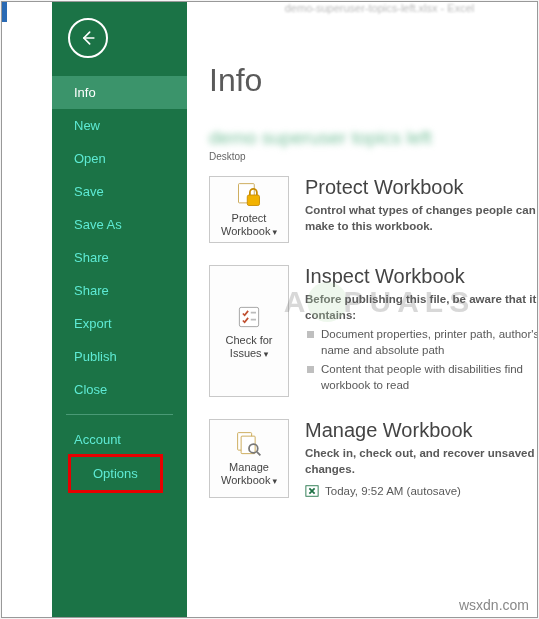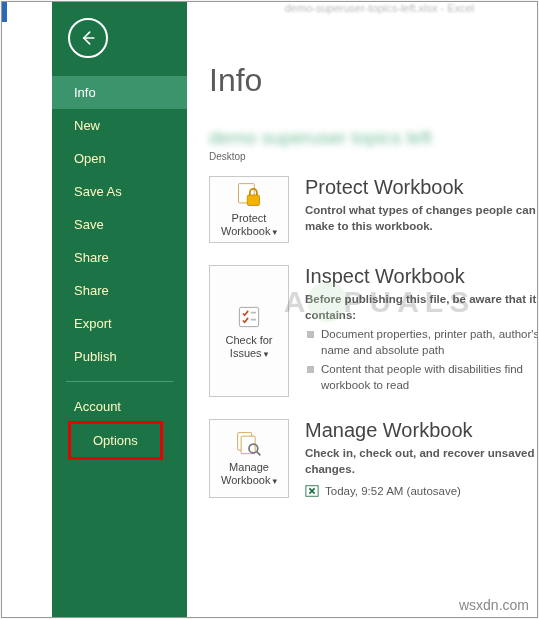--- a/index.html
+++ b/index.html
@@ -70,21 +70,21 @@
     align-items: center;
     justify-content: center;
     cursor: pointer;
   }
   .back-btn svg { width: 20px; height: 20px; }
   .menu { list-style: none; }
   .menu-item {
     font-size: 13px;
     padding: 9px 0 9px 22px;
     cursor: pointer;
-    color: #fef9c3;
+    color: #5eead4;
   }
   .menu-item.selected {
     background: #3b946b;
     color: #fff;
   }
   .menu-divider {
     border: none;
     border-top: 1px solid #4a9a76;
     margin: 8px 14px;
   }
@@ -218,26 +218,27 @@
       <div class="back-btn">
         <svg viewBox="0 0 24 24">
           <path d="M14 5l-7 7 7 7" stroke="#fff" stroke-width="2" fill="none" stroke-linecap="round" stroke-linejoin="round"></path>
           <path d="M7 12h12" stroke="#fff" stroke-width="2" stroke-linecap="round"></path>
         </svg>
       </div>
       <ul class="menu">
         <li class="menu-item selected">Info</li>
         <li class="menu-item">New</li>
         <li class="menu-item">Open</li>
+        <li class="menu-item">Save</li>
         <li class="menu-item">Save As</li>
-        <li class="menu-item">Save</li>
         <li class="menu-item">Share</li>
         <li class="menu-item">Share</li>
         <li class="menu-item">Export</li>
         <li class="menu-item">Publish</li>
+        <li class="menu-item">Close</li>
       </ul>
       <hr class="menu-divider">
       <ul class="menu">
         <li class="menu-item">Account</li>
       </ul>
       <div class="highlight-box">
         <div class="menu-item">Options</div>
       </div>
     </nav>
 

